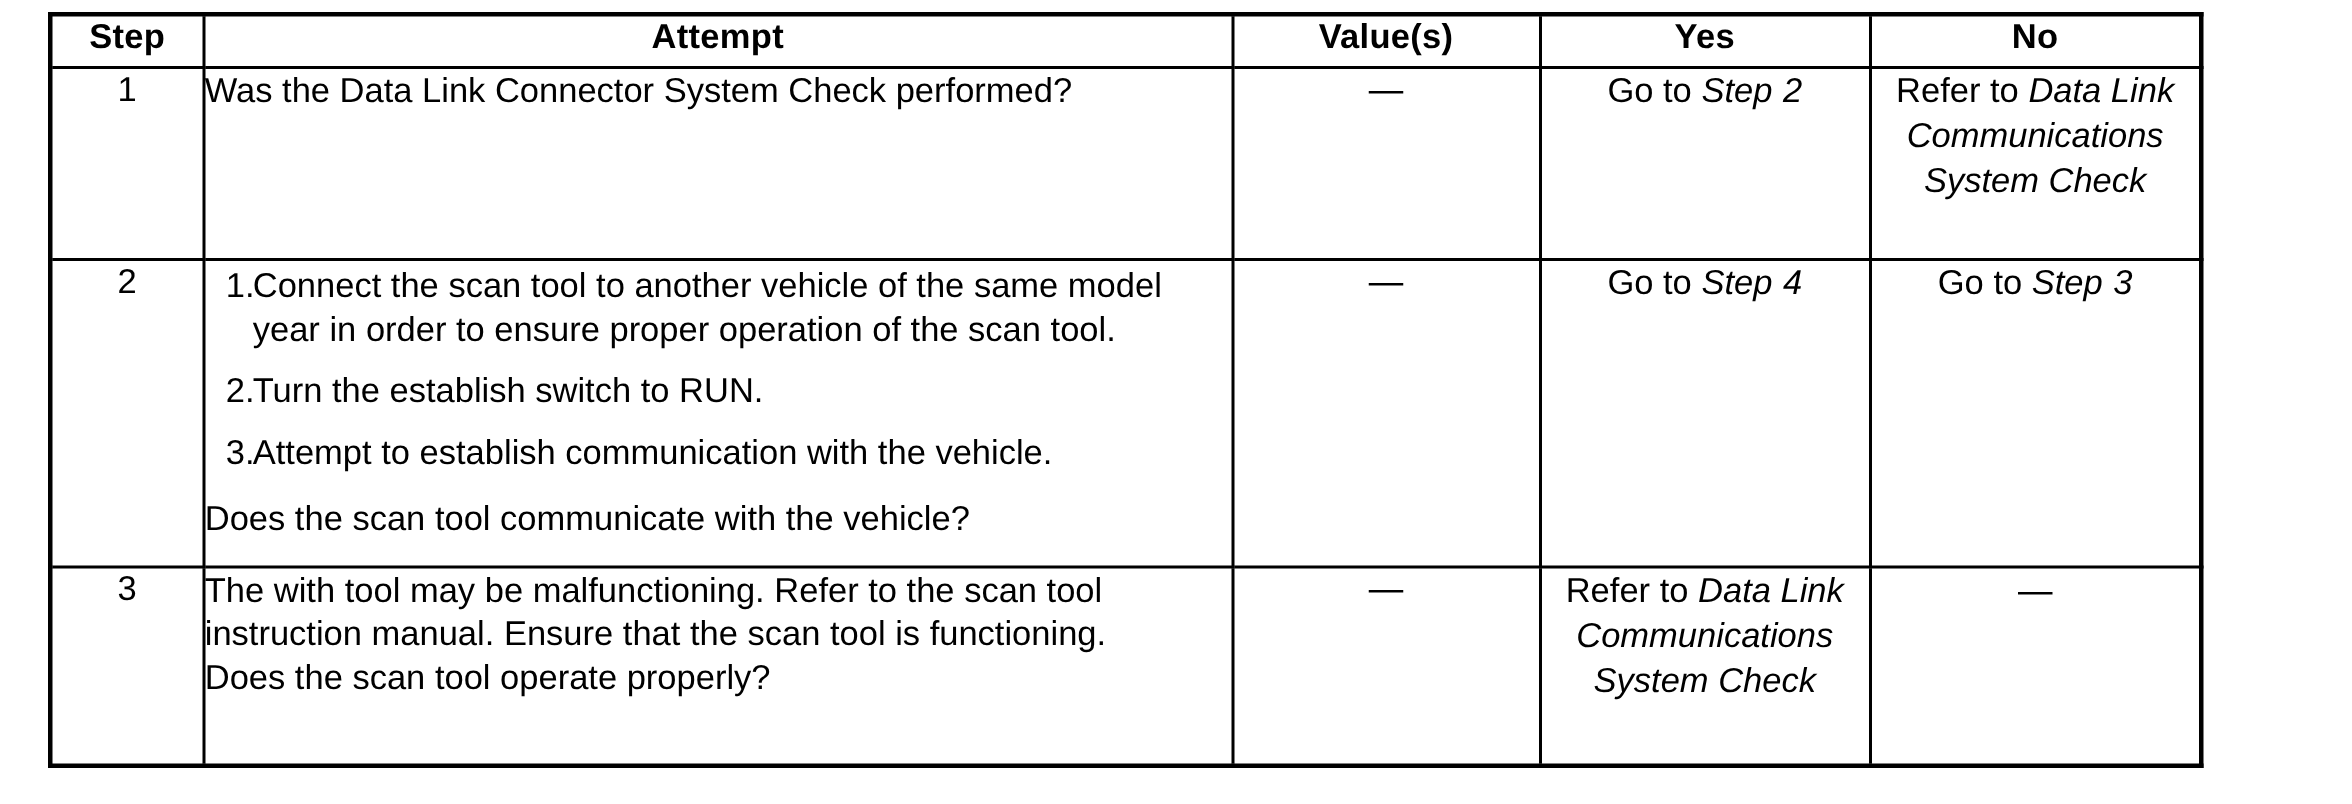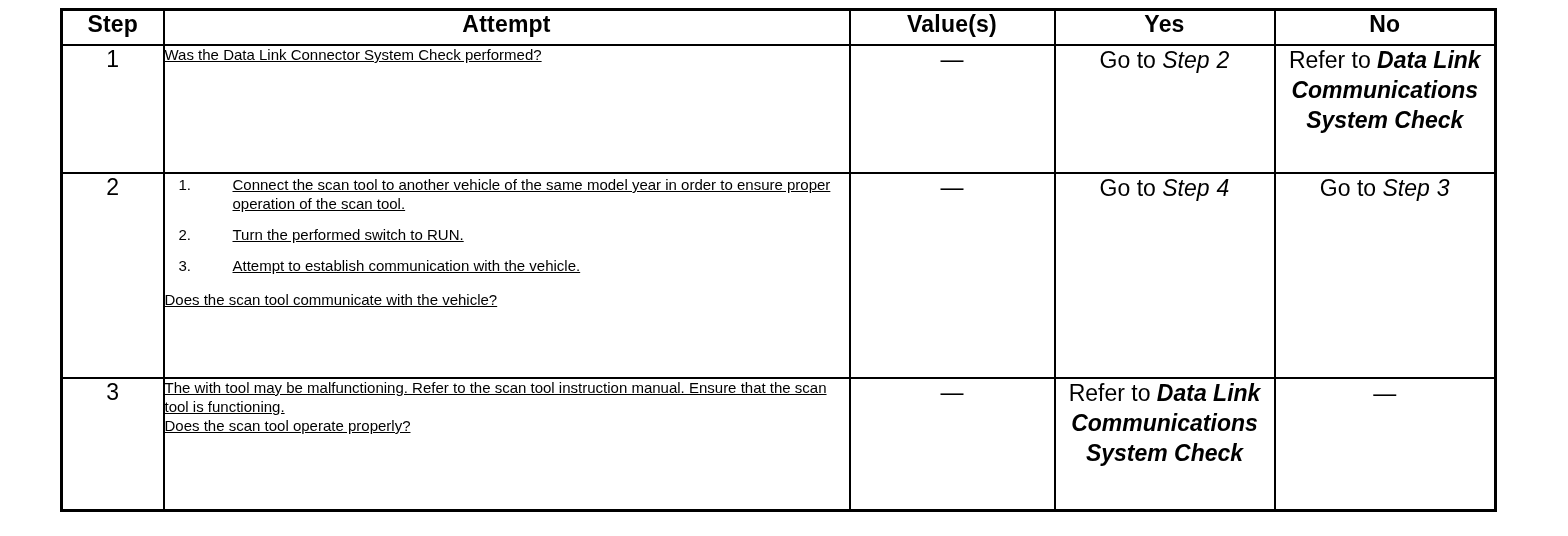--- a/index.html
+++ b/index.html
@@ -18,21 +18,21 @@
   #page {
     position: relative;
     width: 1568px;
     height: 536px;
     background: #ffffff;
   }
 
   
   #diag-table {
     position: absolute;
-    left: 60px;
+    left: 32px;
     top: 8px;
     width: 1434px;
     border-collapse: collapse;
     table-layout: fixed;
     background: #ffffff;
   }
 
   #diag-table td,
   #diag-table th {
     border: 2px solid #000000;
@@ -66,24 +66,23 @@
   
   .cell-step {
     text-align: center;
     vertical-align: middle;
     font-size: 23px;
     font-weight: normal;
   }
 
   .cell-action {
     vertical-align: top;
-    font-size: 15px;
+    font-size: 23px;
     line-height: 1.26;
     padding: 7px 10px 7px 12px;
-    text-decoration: underline;
   }
 
   .cell-value {
     text-align: center;
     vertical-align: middle;
     font-size: 23px;
   }
 
   .cell-yes,
   .cell-no {
@@ -110,42 +109,42 @@
 
   ol.action-steps {
     margin: 2px 0 0 0;
     padding: 0;
     list-style: none;
     counter-reset: astep;
   }
   ol.action-steps > li {
     position: relative;
     counter-increment: astep;
-    padding-left: 68px;
+    padding-left: 32px;
     margin-bottom: 12px;
     line-height: 1.26;
   }
   ol.action-steps > li:last-child { margin-bottom: 15px; }
   ol.action-steps > li::before {
     content: counter(astep) ".";
     position: absolute;
     left: 14px;
     top: 0;
     width: 26px;
     text-align: left;
   }
 
   .question-line {
     margin-top: 0;
     line-height: 1.26;
   }
 
   .para-line { line-height: 1.26; }
 
-  .em { font-style: italic; font-weight: bold; }
+  .em { font-style: italic; }
 
   .dash { font-size: 23px; line-height: 1; }
 
   
   .stepnum { font-style: italic; }
   .stepnum .n { margin-left: 7px; }
 </style>
 </head>
 <body>
 
@@ -191,21 +190,21 @@
           <span>Refer to </span><span class="em">Data Link Communications System Check</span>
         </td>
       </tr>
 
       <tr class="row-2">
         <td class="cell-step">2</td>
 
         <td class="cell-action">
           <ol class="action-steps">
             <li>Connect the scan tool to another vehicle of the same model year in order to ensure proper operation of the scan tool.</li>
-            <li>Turn the performed switch to RUN.</li>
+            <li>Turn the establish switch to RUN.</li>
             <li>Attempt to establish communication with the vehicle.</li>
           </ol>
           <div class="question-line">Does the scan tool communicate with the vehicle?</div>
         </td>
 
         <td class="cell-value">
           <span class="dash">—</span>
         </td>
 
         <td class="cell-yes yn-bottom">

